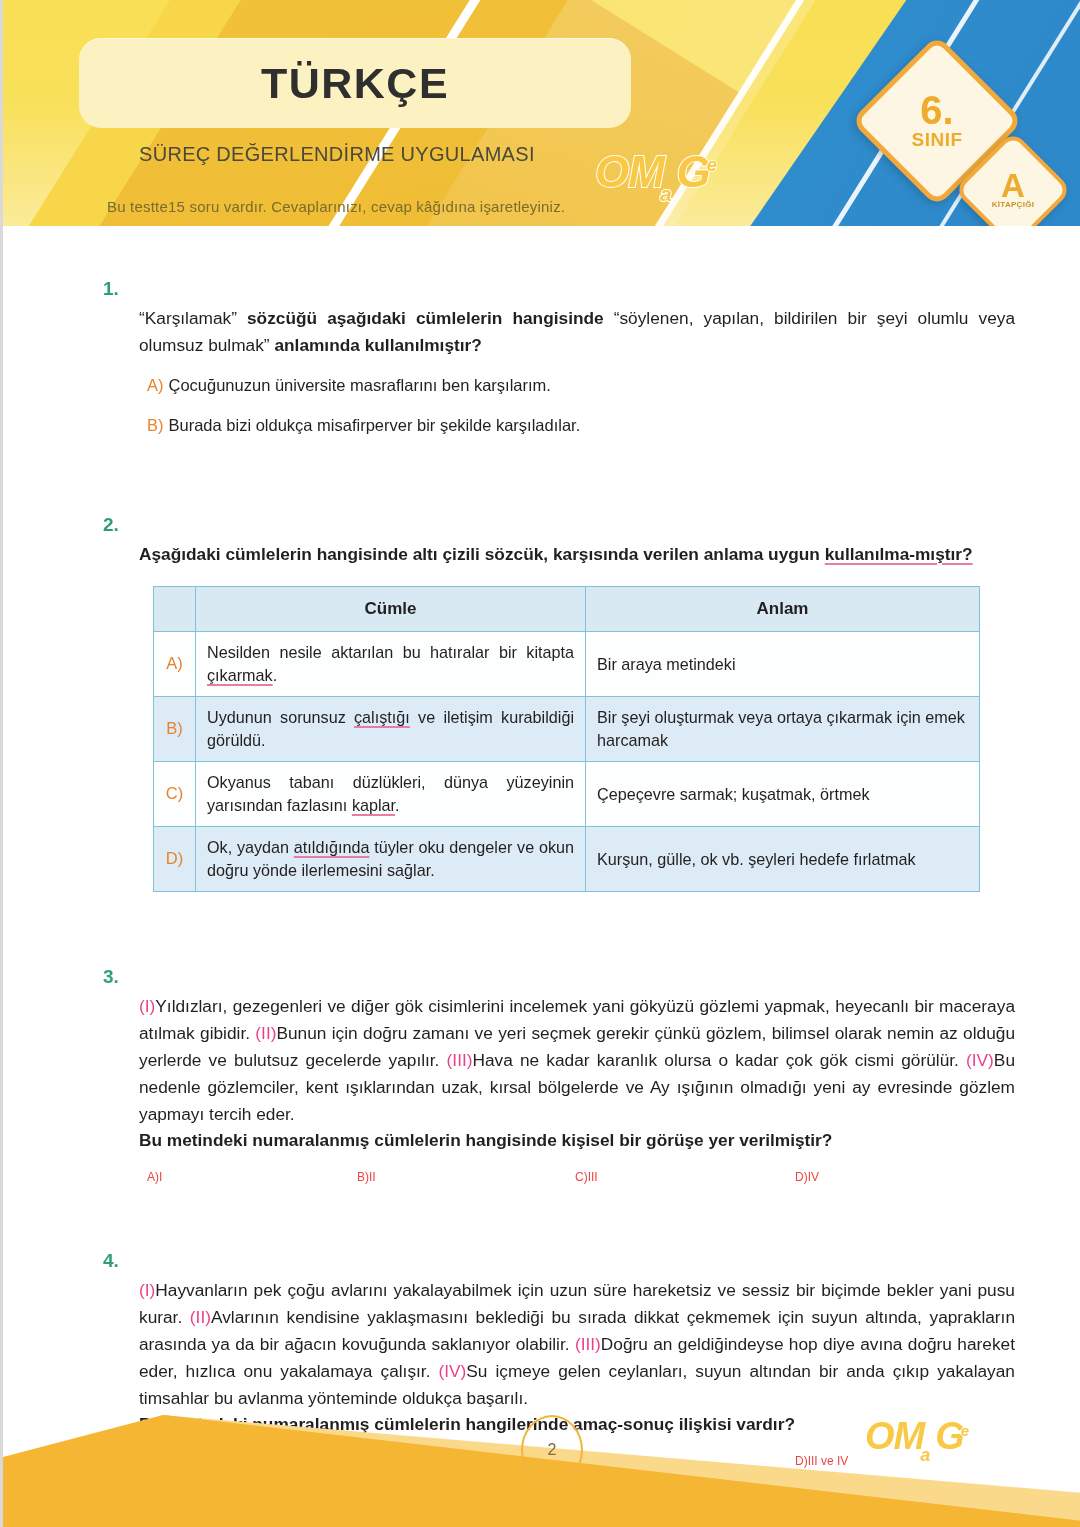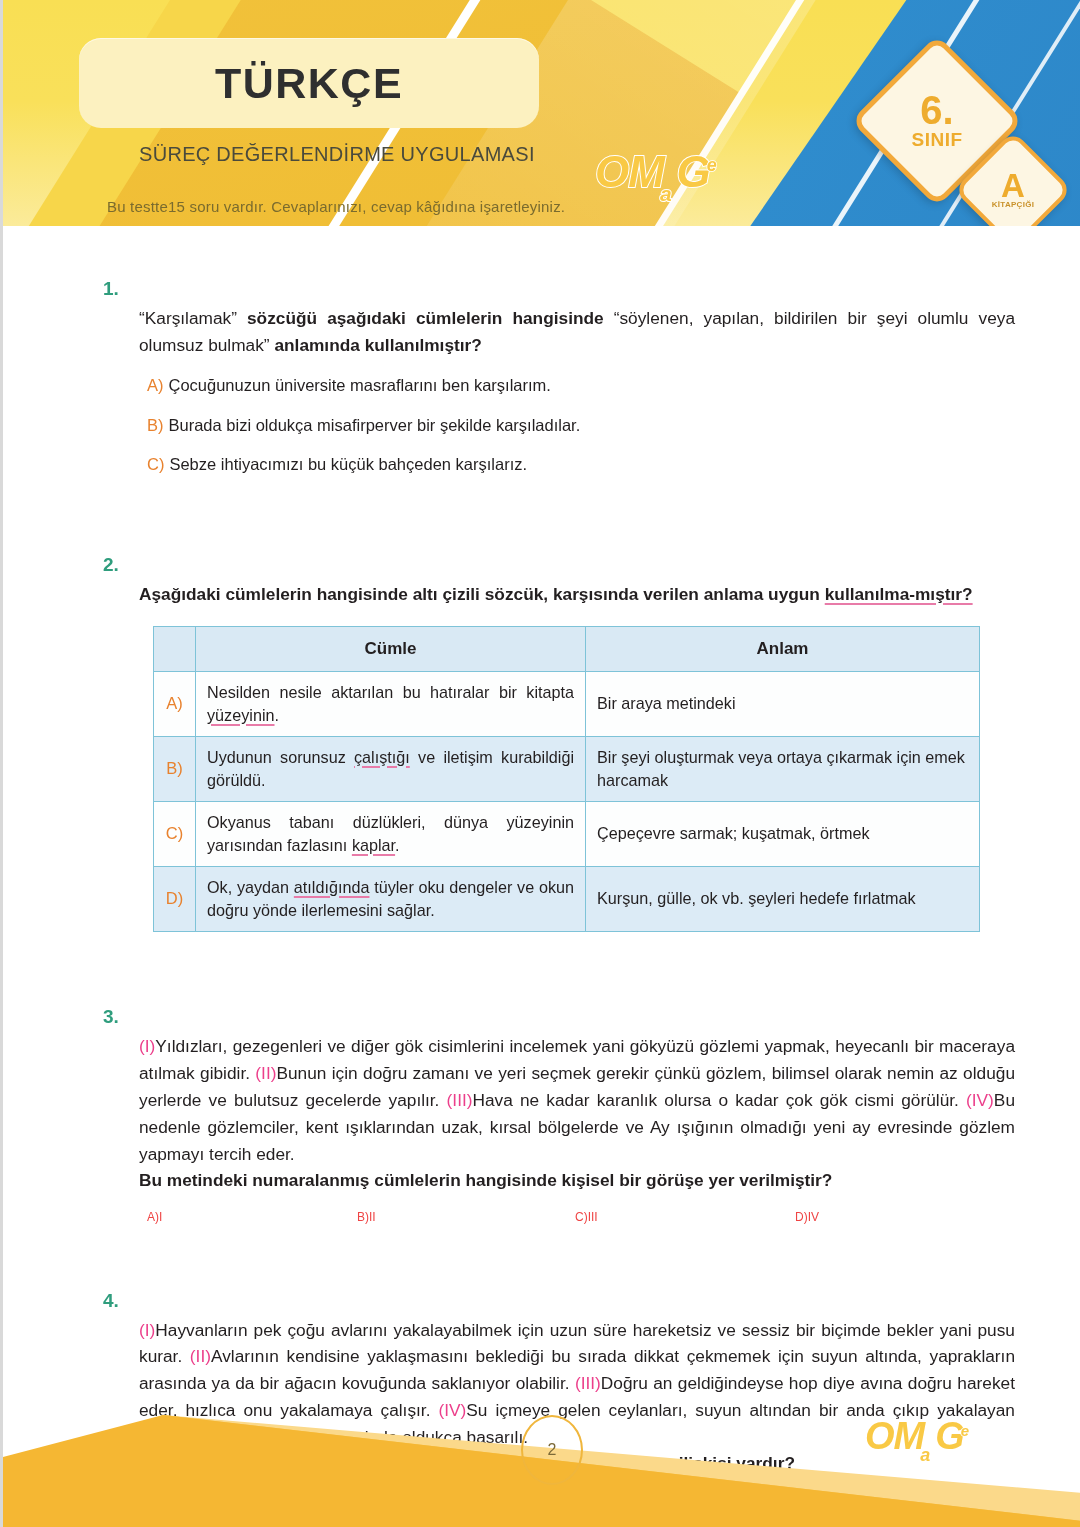--- a/index.html
+++ b/index.html
@@ -50,21 +50,21 @@
   .hdr-line{
     position:absolute;background:#ffffff;
     transform-origin:top left;transform:rotate(32deg);
   }
   .hdr-line.l1{left:598px;top:-210px;width:9px;height:660px;}
   .hdr-line.l2{left:868px;top:-120px;width:7px;height:640px;opacity:.95;}
   .hdr-line.l3{left:1008px;top:-60px;width:5px;height:640px;opacity:.9;}
   .hdr-line.l4{left:1090px;top:-20px;width:4px;height:640px;opacity:.85;}
 
   .title-plate{
-    position:absolute;left:76px;top:38px;width:460px;height:90px;
+    position:absolute;left:76px;top:38px;width:552px;height:90px;
     background:#fcf1c0;border-radius:22px;
     display:flex;align-items:center;justify-content:center;
     box-shadow:0 1px 0 rgba(255,255,255,.6) inset;
   }
   .title-plate .t{
     font-size:43px;font-weight:bold;color:#2f2f2f;letter-spacing:1.5px;
   }
   .subtitle{
     position:absolute;left:136px;top:143px;
     font-size:20px;color:#4a4a3c;letter-spacing:.3px;
@@ -261,21 +261,20 @@
 
     <div class="q" style="padding:52px 68px 0 92px;">
       <div class="q-num">1.</div>
       <div class="q-body">
         <div class="stem">
           <span>“Karşılamak” </span><b>sözcüğü aşağıdaki cümlelerin hangisinde </b><span>“söylenen, yapılan, bildirilen bir şeyi olumlu veya olumsuz bulmak” </span><b>anlamında kullanılmıştır?</b>
         </div>
         <div class="opts">
           <div class="opt"><span class="L">A)</span><span>Çocuğunuzun üniversite masraflarını ben karşılarım.</span></div>
           <div class="opt"><span class="L">B)</span><span>Burada bizi oldukça misafirperver bir şekilde karşıladılar.</span></div>
-          <div class="opt"><span class="L">C)</span><span>Sebze ihtiyacımızı bu küçük bahçeden karşılarız.</span></div>
         </div>
       </div>
     </div>
 
     <div class="q" style="padding:62px 68px 0 92px;">
       <div class="q-num">2.</div>
       <div class="q-body">
         <div class="stem" style="font-weight:bold;">
           <span>Aşağıdaki cümlelerin hangisinde altı çizili sözcük, karşısında verilen anlama uygun </span><span class="u-pink">kullanılma-mıştır?</span>
         </div>
@@ -289,21 +288,21 @@
           <thead>
             <tr>
               <th></th>
               <th>Cümle</th>
               <th>Anlam</th>
             </tr>
           </thead>
           <tbody>
             <tr class="plain">
               <td class="letter">A)</td>
-              <td class="sent"><span>Nesilden nesile aktarılan bu hatıralar bir kitapta </span><span class="u-pink">yüzeyinin</span><span>.</span></td>
+              <td class="sent"><span>Nesilden nesile aktarılan bu hatıralar bir kitapta </span><span class="u-pink">çıkarmak</span><span>.</span></td>
               <td>Bir araya metindeki</td>
             </tr>
             <tr class="alt">
               <td class="letter">B)</td>
               <td class="sent"><span>Uydunun sorunsuz </span><span class="u-pink">çalıştığı</span><span> ve iletişim kurabildiği görüldü.</span></td>
               <td>Bir şeyi oluşturmak veya ortaya çıkarmak için emek harcamak</td>
             </tr>
             <tr class="plain">
               <td class="letter">C)</td>
               <td class="sent"><span>Okyanus tabanı düzlükleri, dünya yüzeyinin yarısından fazlasını </span><span class="u-pink">kaplar</span><span>.</span></td>

